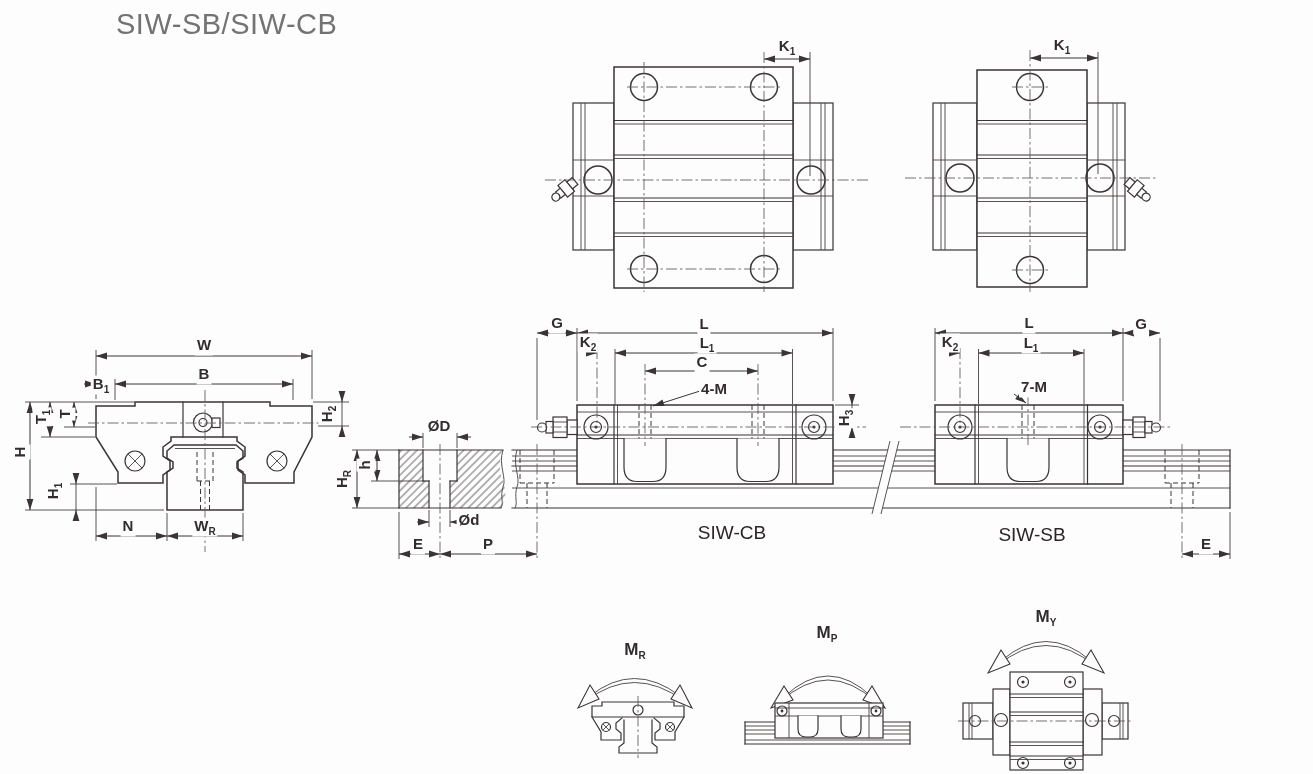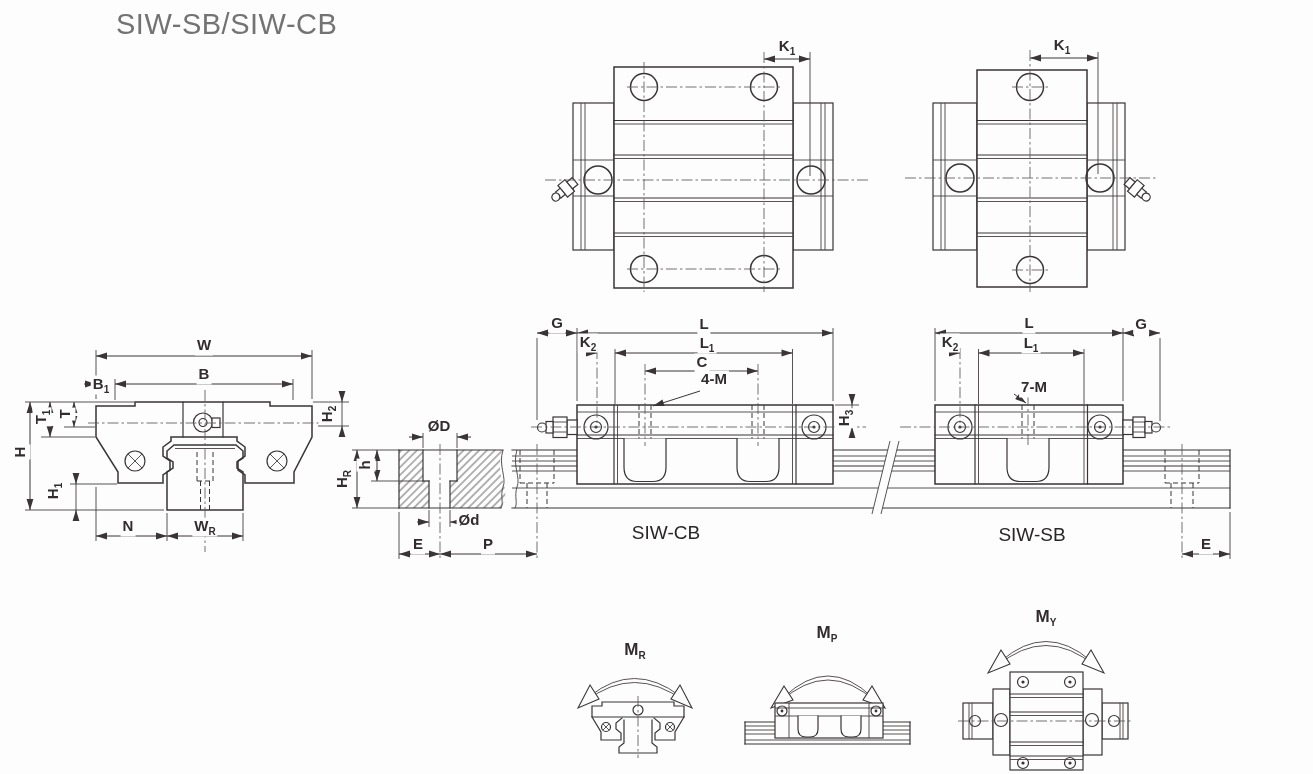--- a/index.html
+++ b/index.html
@@ -470,23 +470,23 @@
 <span class="lbl rot" style="left:343px;top:479px"><span>H</span><sub>R</sub></span>
 <span class="lbl" style="left:469px;top:521px"><span>Ød</span><sub></sub></span>
 <span class="lbl" style="left:418px;top:545px"><span>E</span><sub></sub></span>
 <span class="lbl" style="left:488px;top:545px"><span>P</span><sub></sub></span>
 
 <span class="lbl" style="left:557px;top:324px"><span>G</span><sub></sub></span>
 <span class="lbl" style="left:704px;top:325px"><span>L</span><sub></sub></span>
 <span class="lbl" style="left:588px;top:343px"><span>K</span><sub>2</sub></span>
 <span class="lbl" style="left:707px;top:344px"><span>L</span><sub>1</sub></span>
 <span class="lbl" style="left:702px;top:363px"><span>C</span><sub></sub></span>
-<span class="lbl" style="left:714px;top:380px"><span>4-M</span><sub></sub></span>
+<span class="lbl" style="left:714px;top:390px"><span>4-M</span><sub></sub></span>
 <span class="lbl rot" style="left:845px;top:418px"><span>H</span><sub>3</sub></span>
-<span class="lbl caption" style="left:666px;top:532px">SIW-CB</span>
+<span class="lbl caption" style="left:732px;top:532px">SIW-CB</span>
 
 <span class="lbl" style="left:1029px;top:324px"><span>L</span><sub></sub></span>
 <span class="lbl" style="left:1141px;top:325px"><span>G</span><sub></sub></span>
 <span class="lbl" style="left:950px;top:343px"><span>K</span><sub>2</sub></span>
 <span class="lbl" style="left:1031px;top:344px"><span>L</span><sub>1</sub></span>
 <span class="lbl" style="left:1034px;top:388px"><span>7-M</span><sub></sub></span>
 <span class="lbl caption" style="left:1032px;top:534px">SIW-SB</span>
 <span class="lbl" style="left:1206px;top:545px"><span>E</span><sub></sub></span>
 
 <span class="lbl mlabel" style="left:635px;top:651px"><span>M</span><sub>R</sub></span>

